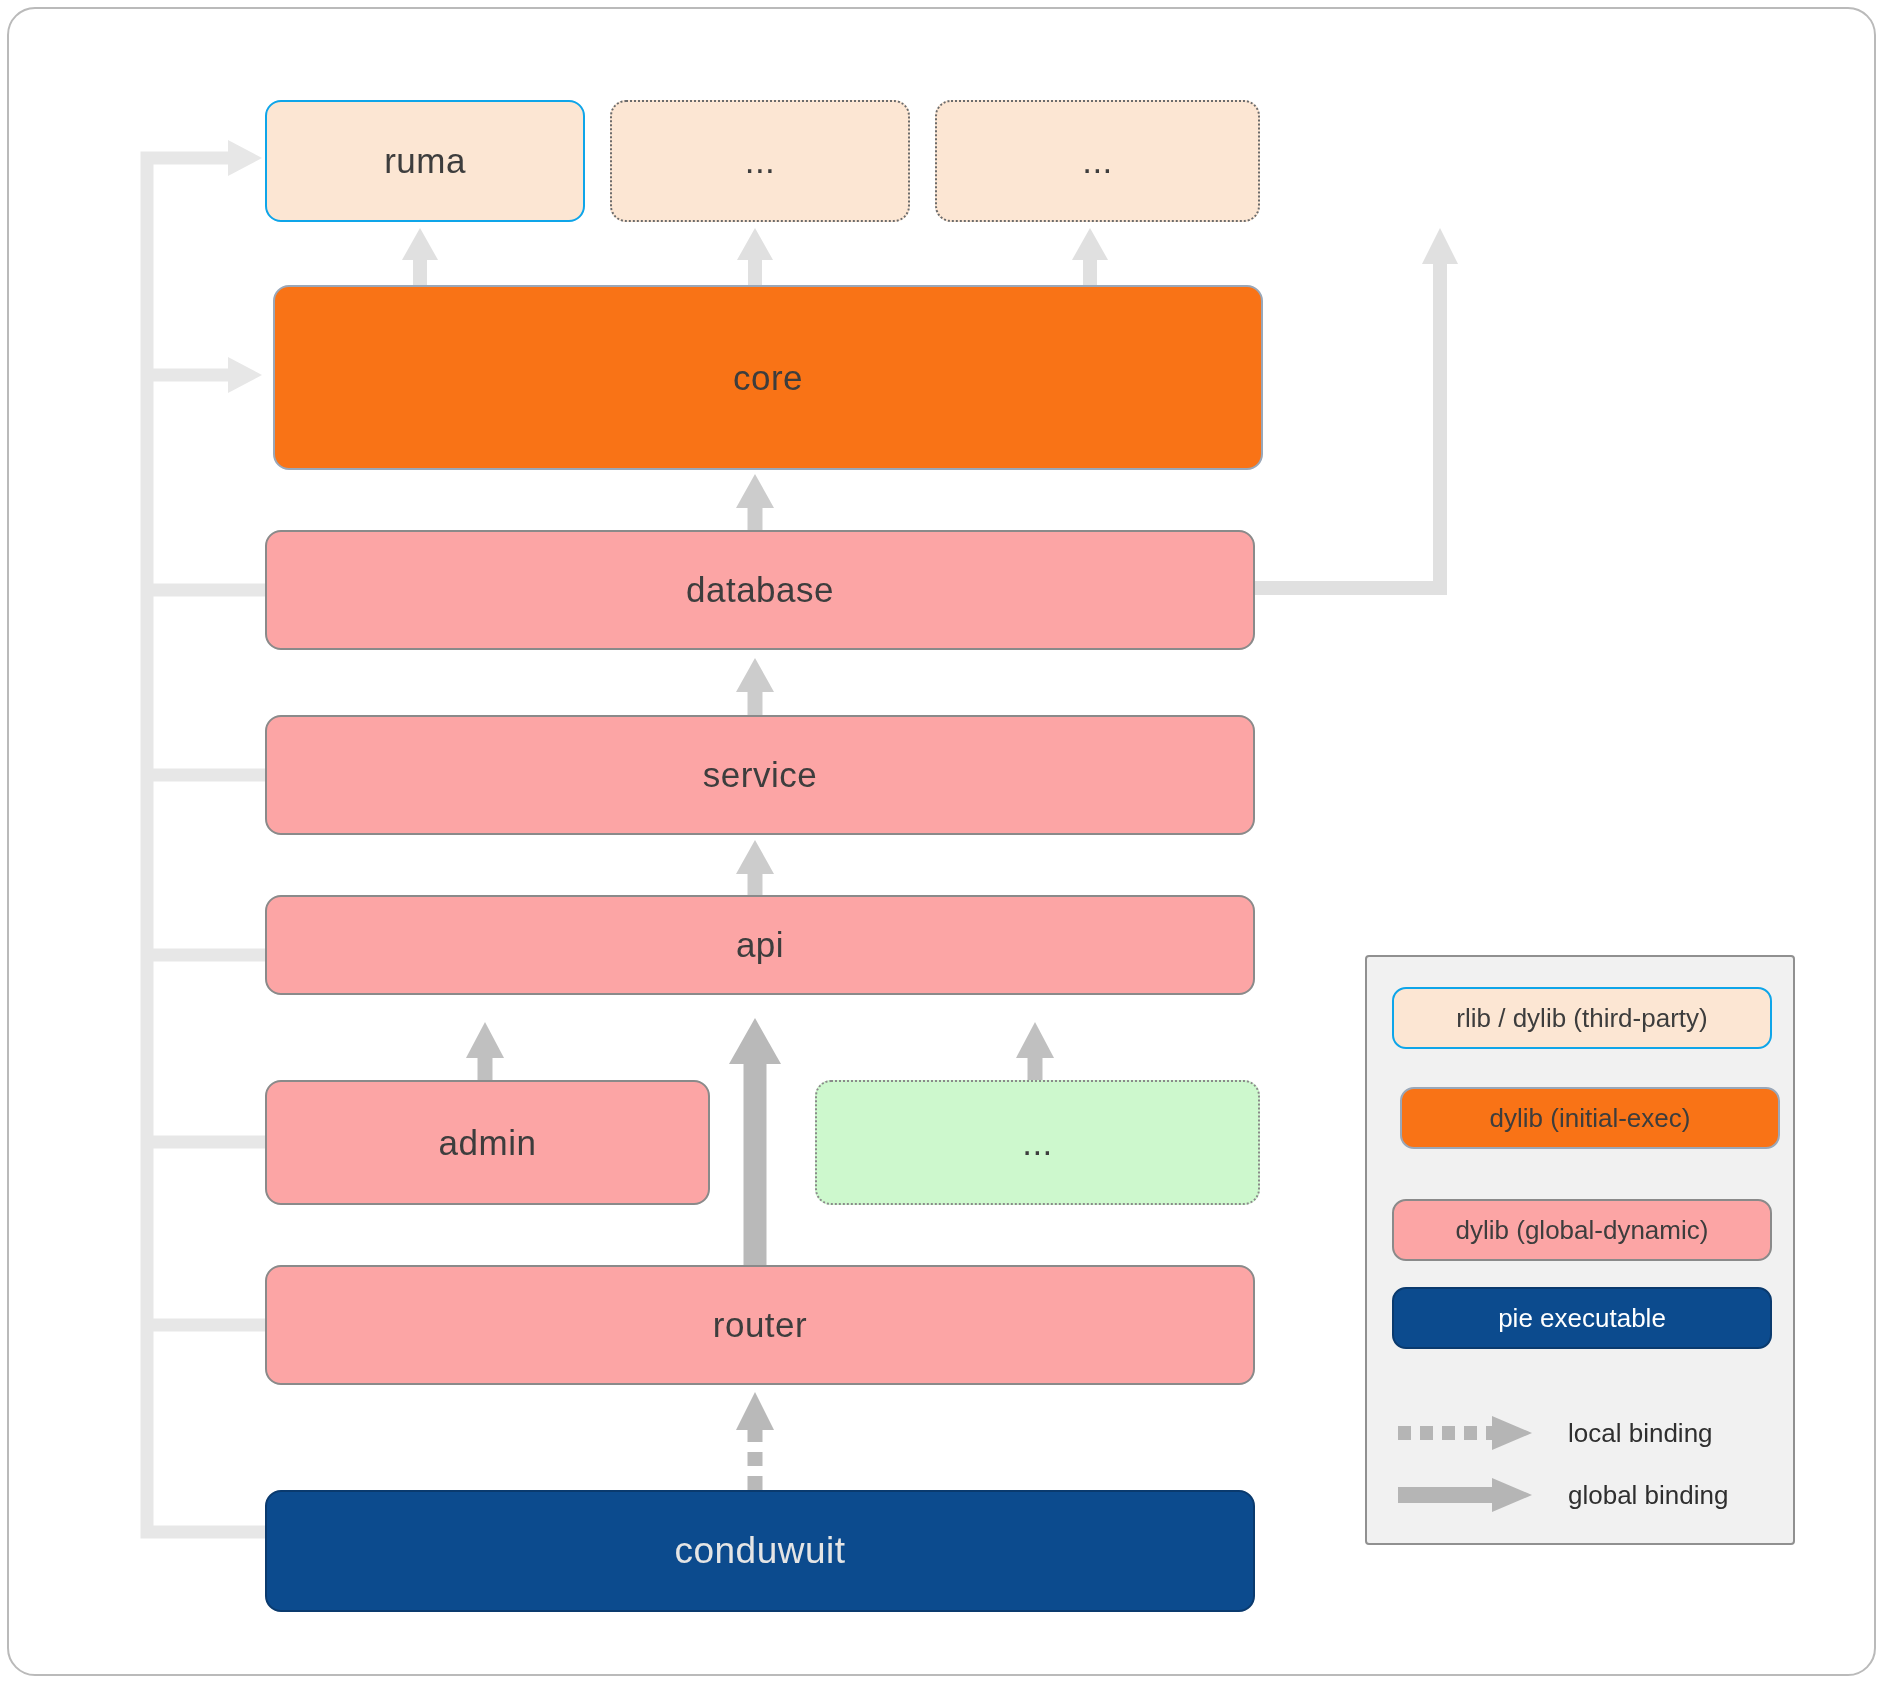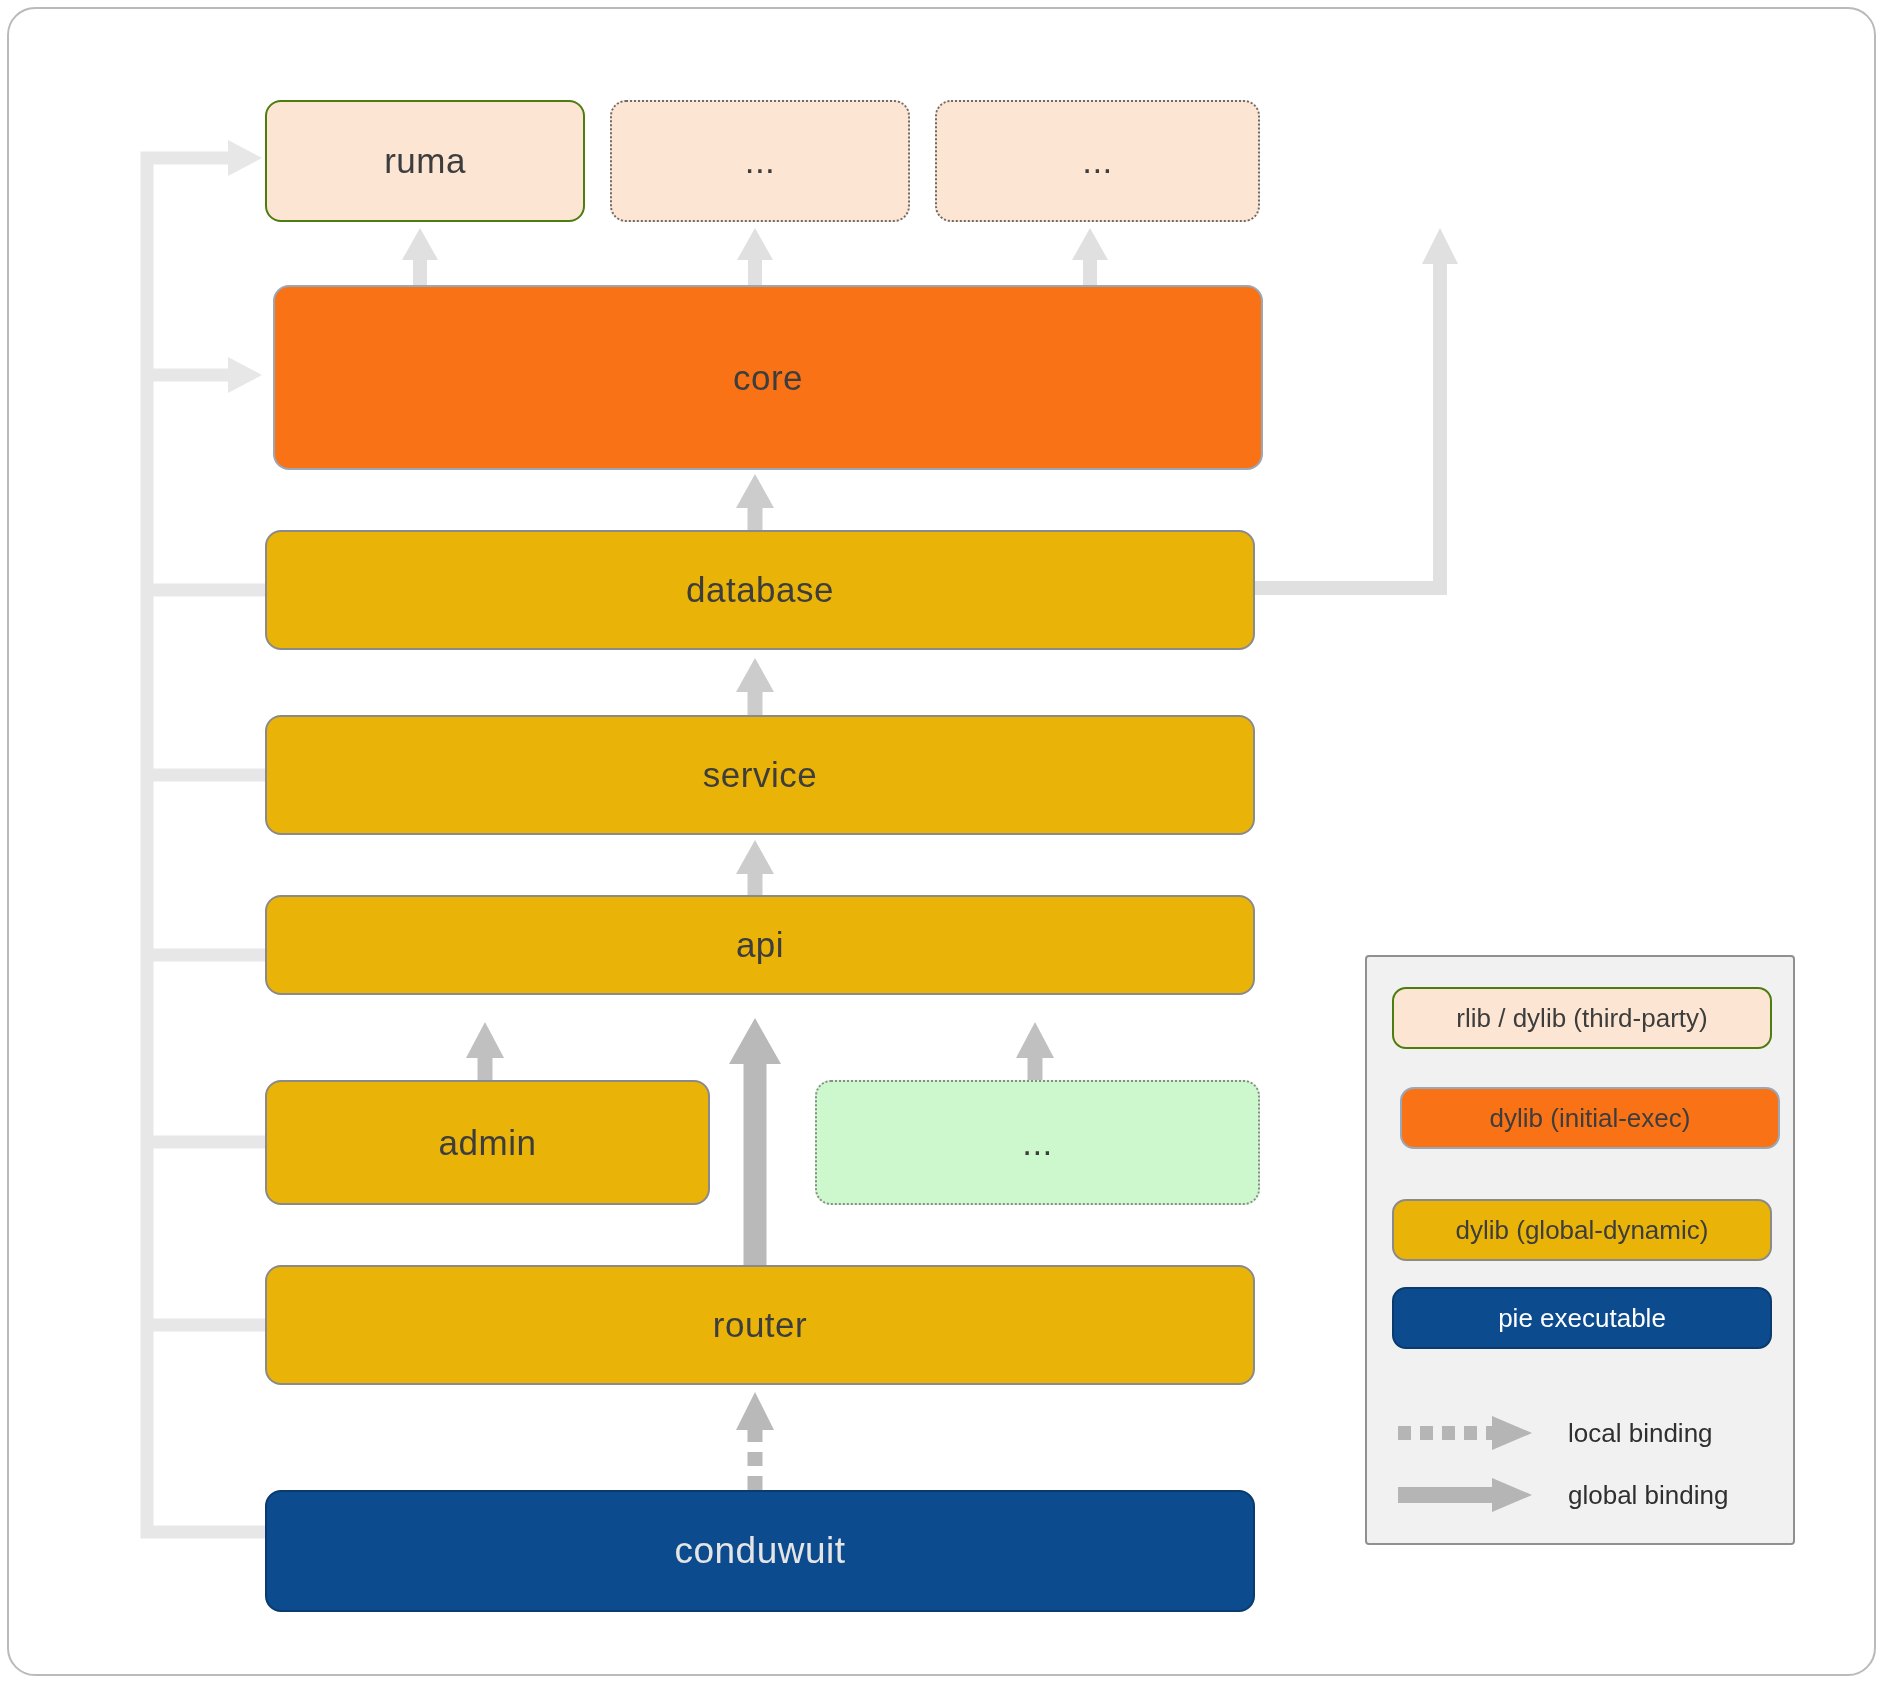--- a/index.html
+++ b/index.html
@@ -25,24 +25,24 @@
   .node {
     position: absolute;
     display: flex;
     align-items: center;
     justify-content: center;
     border-radius: 16px;
     font-size: 35px;
     color: #3d3d3d;
     letter-spacing: 0.5px;
   }
-  .peach       { background: #fce6d3; border: 2px solid #4d7c0f; }
+  .peach       { background: #fce6d3; border: 2px solid #0ea5e9; }
   .peach.dotted{ border: 2px dotted #6b6b6b; }
   .blue        { background: #f97316; border: 2px solid #9aa7b8; margin-left: 8px; }
-  .green       { background: #eab308; border: 2px solid #8a8a8a; text-align: center; }
+  .green       { background: #fca5a5; border: 2px solid #8a8a8a; text-align: center; }
   .green-light { background: #cdf8cd; border: 2px dotted #8a8a8a; }
   .navy        { background: #0c4b8e; border: 2px solid #0a3a6e; color: #e5e5e5; }
 
   .legend {
     position: absolute;
     left: 1365px; top: 955px;
     width: 430px; height: 590px;
     background: #f1f1f1;
     border: 2px solid #909090;
     border-radius: 4px;

